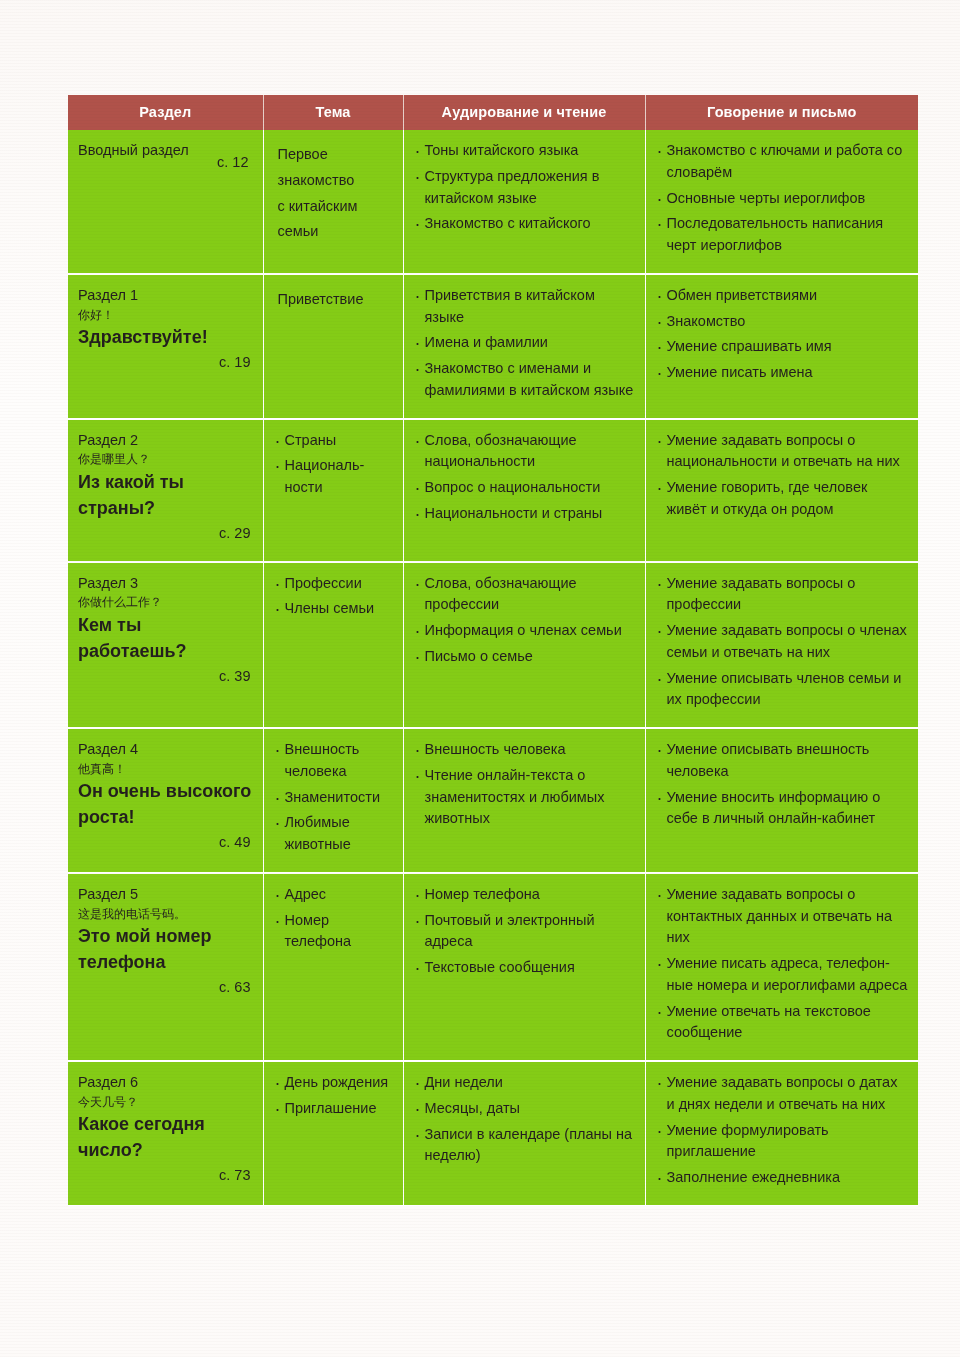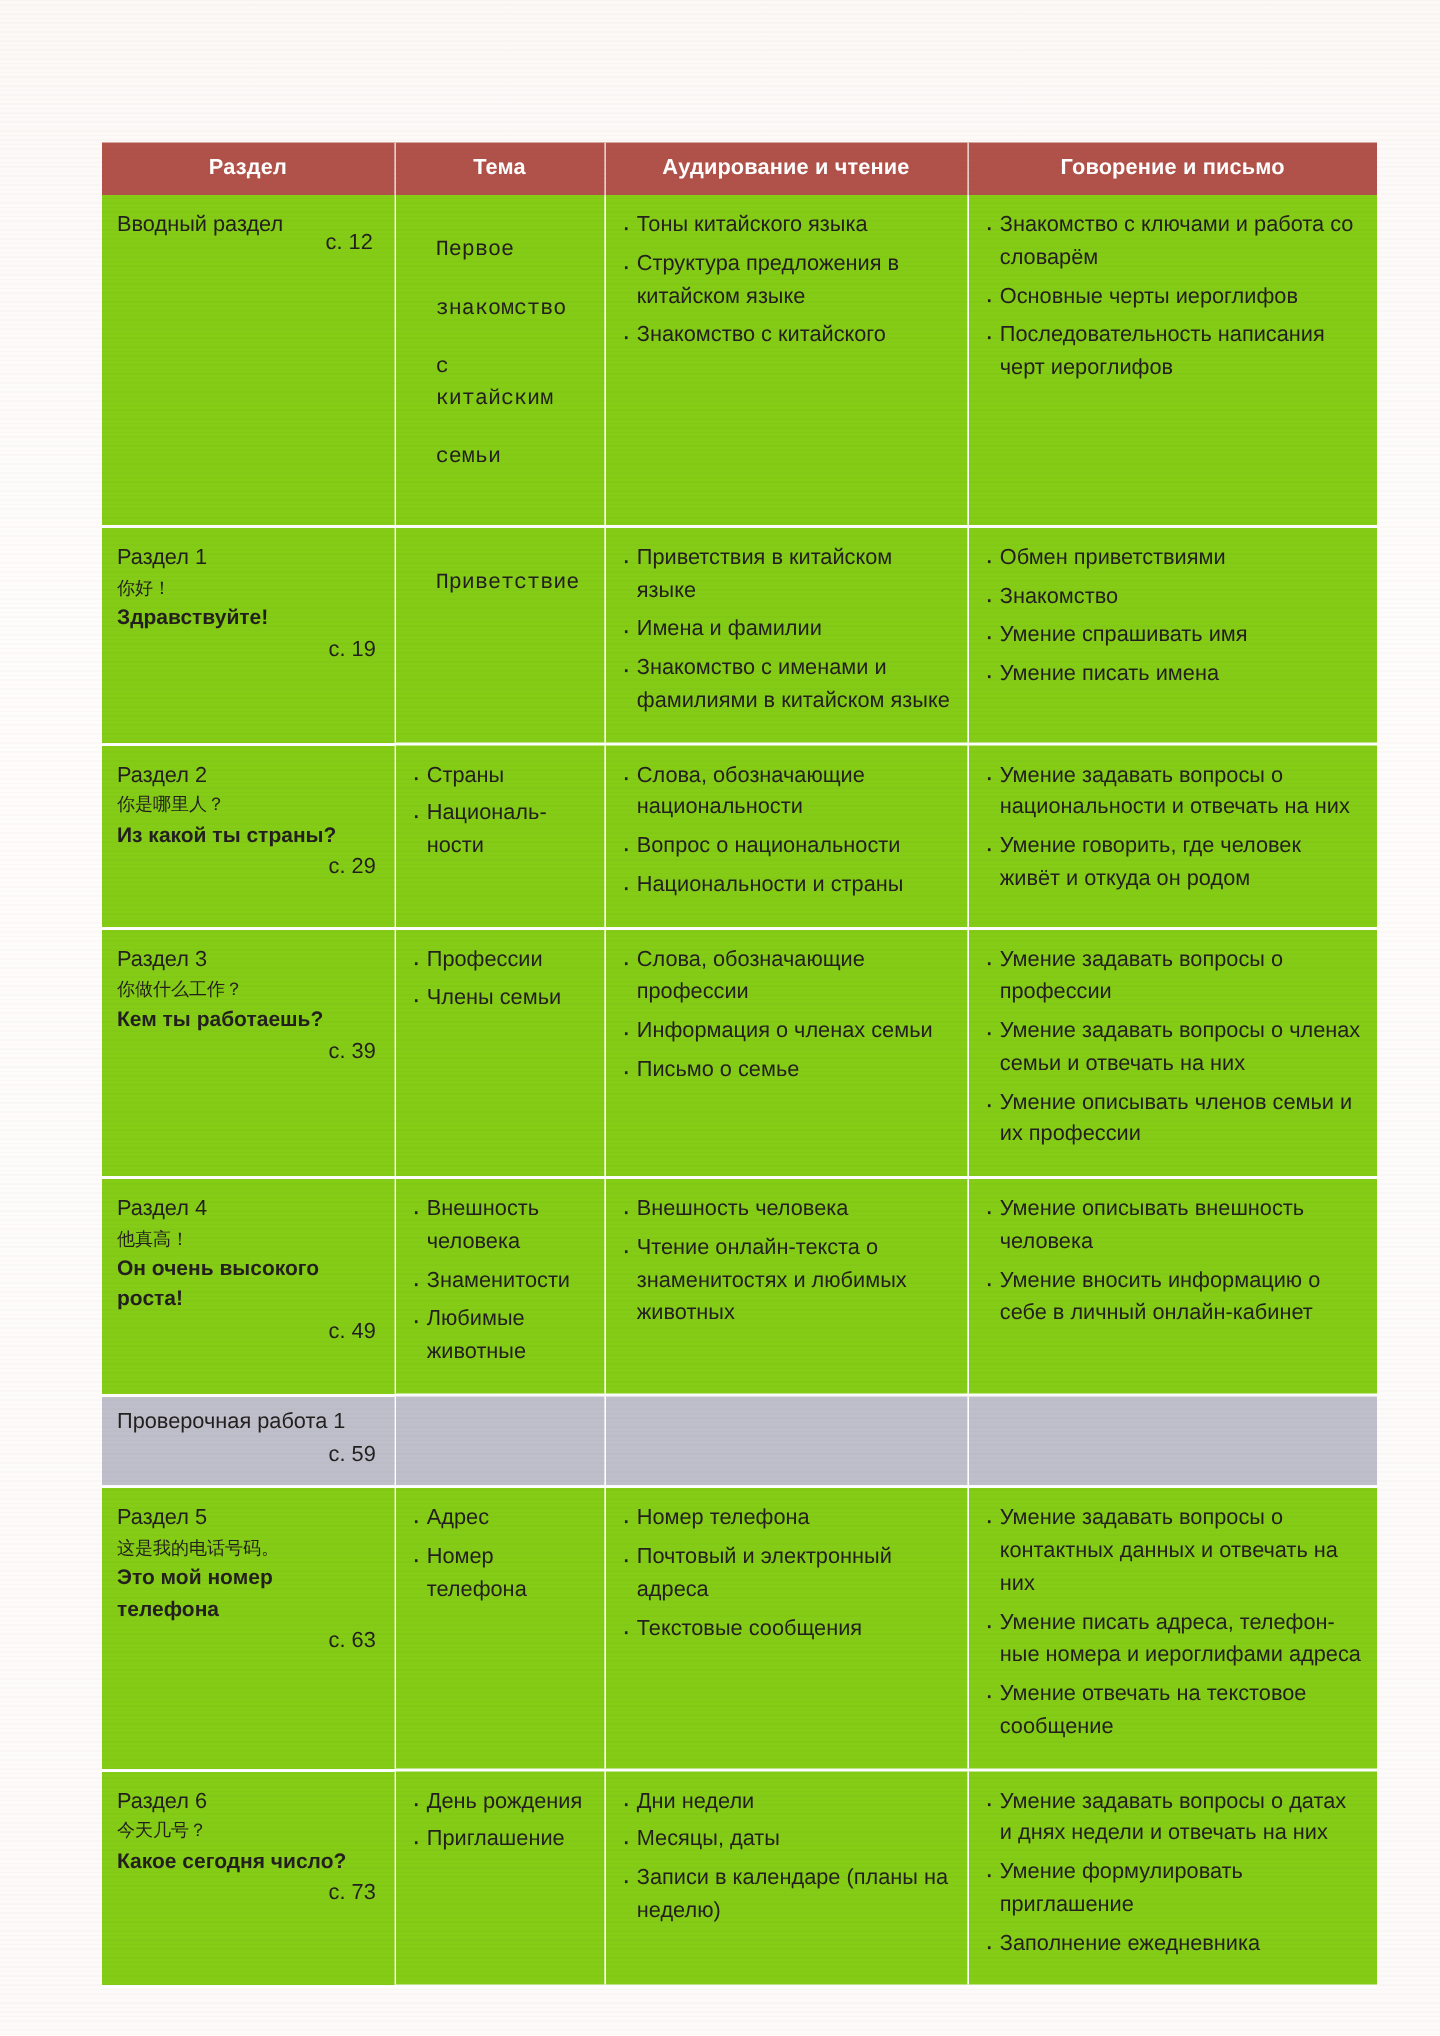--- a/index.html
+++ b/index.html
@@ -81,21 +81,21 @@
   .sec-label { display: block; }
   .sec-cn {
     display: block;
     font-size: 12px;
     line-height: 1.45;
     font-family: "DejaVu Sans", "Liberation Sans", sans-serif;
   }
   .sec-ru {
     display: block;
     font-weight: bold;
-    font-size: 14px;
+    font-size: 18px;
     line-height: 1.45;
   }
   .page-num {
     display: block;
     text-align: right;
     padding-top: 2px;
     padding-right: 2px;
     white-space: nowrap;
   }
   
@@ -119,21 +119,21 @@
   ul.blist li:last-child { margin-bottom: 0; }
   ul.blist li::before {
     content: "\00B7";
     position: absolute;
     left: 1px;
     top: -1px;
     font-size: 18px;
     line-height: 1.35;
   }
   
-  .plain-theme { margin: 17px; font-family: Liberation Mono, monospace; }
+  .plain-theme { margin: 4px; }
 
   
   tr.testrow td {
     background: #bfbfcb;
     padding-top: 7px;
     padding-bottom: 9px;
     border-bottom: 2px solid #ffffff;
     border-right: 1px solid #ffffff;
   }
   tr.testrow td:last-child { border-right: none; }
@@ -304,29 +304,20 @@
                 <li>Чтение онлайн-текста о знаменитостях и любимых животных</li>
               </ul>
             </td>
             <td>
               <ul class="blist">
                 <li>Умение описывать внешность человека</li>
                 <li>Умение вносить информацию о себе в личный онлайн-кабинет</li>
               </ul>
             </td>
           </tr>
-          <tr class="testrow">
-            <td class="col1">
-              <span class="sec-label">Проверочная работа 1</span>
-              <span class="page-num">с. 59</span>
-            </td>
-            <td></td>
-            <td></td>
-            <td></td>
-          </tr>
           <tr>
             <td class="col1">
               <span class="sec-label">Раздел 5</span>
               <span class="sec-cn">这是我的电话号码。</span>
               <span class="sec-ru">Это мой номер телефона</span>
               <span class="page-num">с. 63</span>
             </td>
             <td>
               <ul class="blist">
                 <li>Адрес</li>

